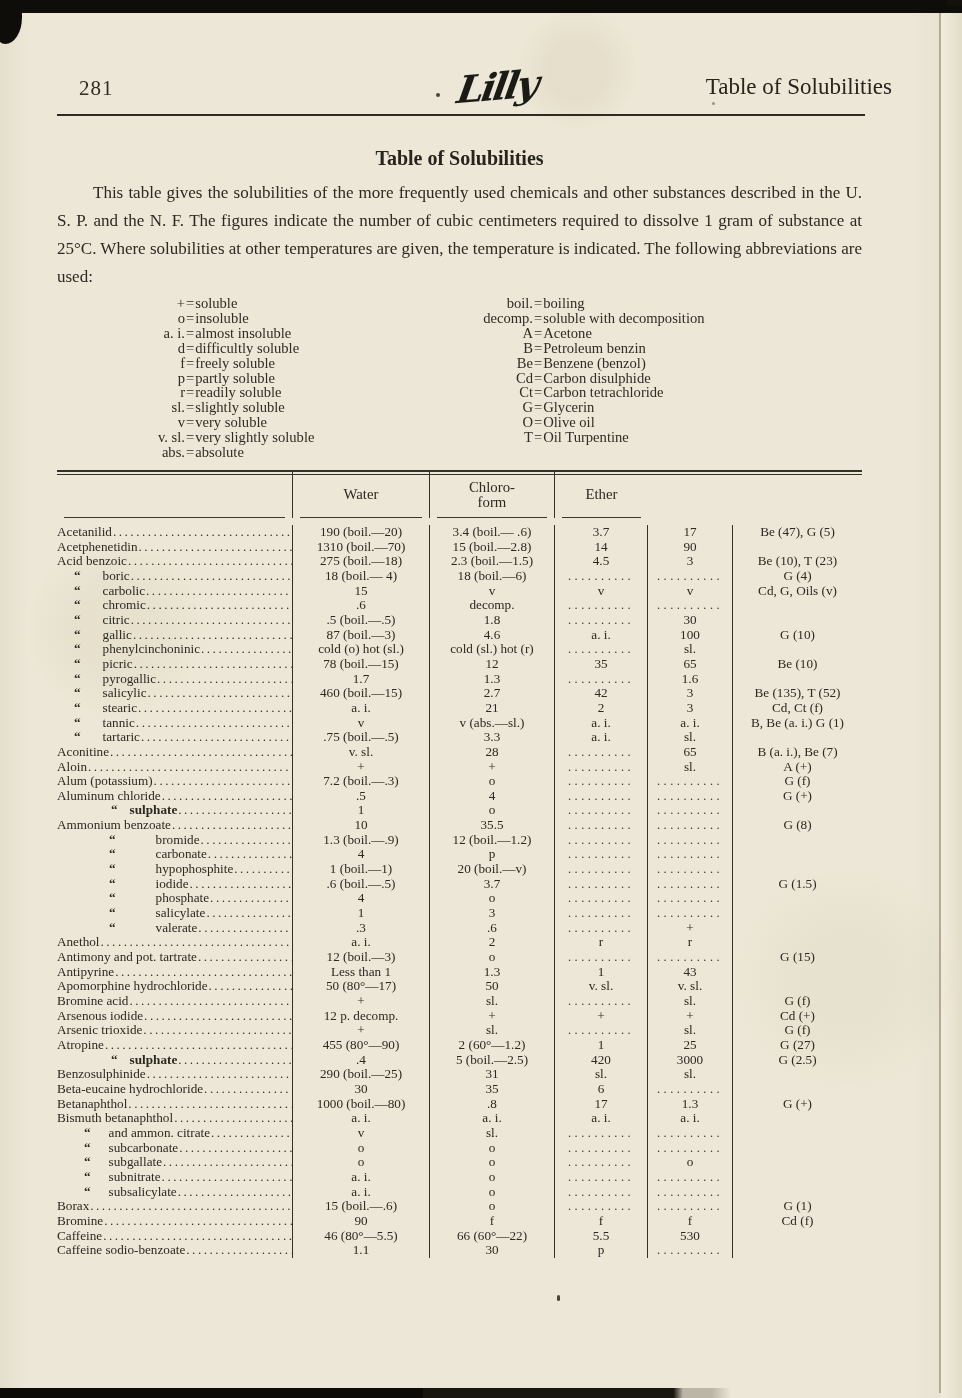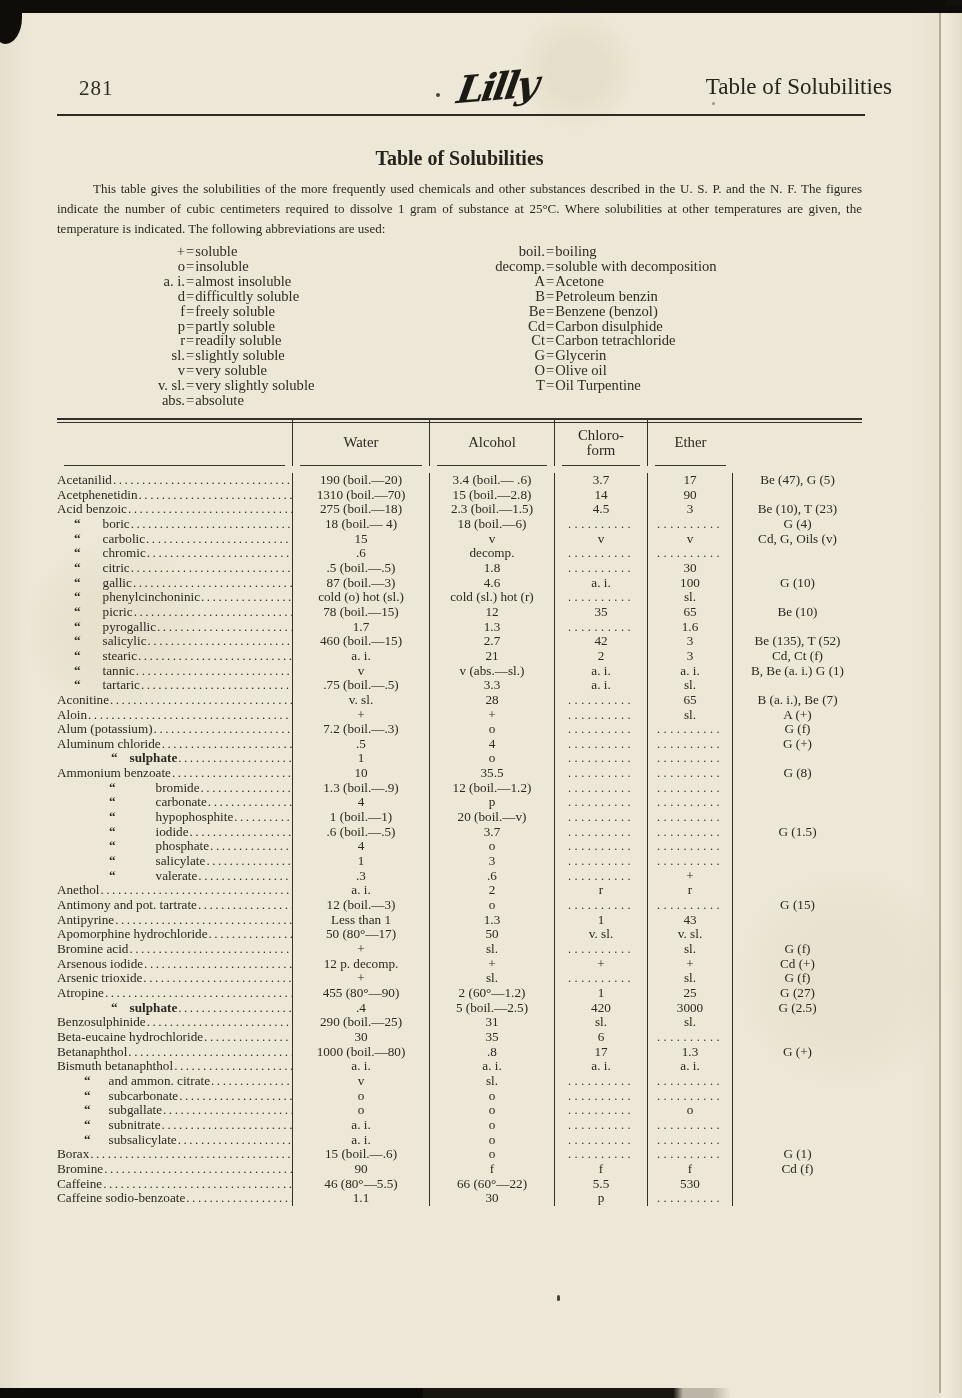--- a/index.html
+++ b/index.html
@@ -33,27 +33,27 @@
   .pagehead{margin-top:68px;height:42px;position:relative;}
   .pageno{position:absolute;left:22px;top:8px;font-size:21px;letter-spacing:1px;}
   .brand{position:absolute;left:340px;top:-4px;width:200px;text-align:center;
     font-family:"DejaVu Serif",serif;font-style:italic;font-weight:bold;font-size:38px;
     transform:skewX(-14deg) rotate(-5deg);letter-spacing:-3px;color:#1c1a15;}
   .headtitle{position:absolute;right:-30px;top:6px;font-size:23px;color:#26241d;}
   .rule{margin-top:4px;height:2px;background:#2c2a22;width:808px;}
 
   .main-title{margin-top:31px;text-align:center;font-weight:bold;font-size:20px;color:#26241d;}
 
-  .intro{margin-top:9px;font-size:13px;line-height:20px;text-align:justify;text-indent:36px;color:#2b2921;}
+  .intro{margin-top:9px;font-size:17px;line-height:28px;text-align:justify;text-indent:36px;color:#2b2921;}
 
   
   .abbrev{margin-top:5px;position:relative;height:164px;font-size:14.6px;line-height:14.9px;}
   .abbr-col{position:absolute;top:0;}
   .abbr-col.left{left:0;width:360px;}
-  .abbr-col.right{left:368px;width:437px;}
+  .abbr-col.right{left:356px;width:437px;}
   .abbr-line{display:flex;}
   .abbr-col.left  .k{width:128px;text-align:right;white-space:pre;}
   .abbr-col.right .k{width:120px;text-align:right;white-space:pre;}
   .abbr-line .eq{padding:0 1px;}
   .abbr-line .v{white-space:pre;}
 
   
   .tbl{margin-top:10px;position:relative;border-top:2px solid #34312a;font-size:13.2px;}
   .tbl::before{content:"";position:absolute;top:2px;left:0;right:0;height:1px;background:#34312a;}
   .trow,.thead{display:grid;grid-template-columns:236px 137px 125px 93px 85px 129px;}
@@ -212,21 +212,20 @@
             <span class="eq">=</span>
             <span class="v">Oil Turpentine</span>
           </div>
         </div>
     </div>
 
     <div class="tbl">
       <div class="thead">
         <div class="hcell"></div>
         <div class="hcell">Water</div>
-        <div class="hcell">Alcohol</div>
         <div class="hcell">Chloro-
 form</div>
         <div class="hcell">Ether</div>
       </div>
       <div class="tbody">
           <div class="trow lvl0">
             <div class="cell cname">
               <span class="nm">Acetanilid</span>
               <span class="ld">......................................................................</span>
             </div>

